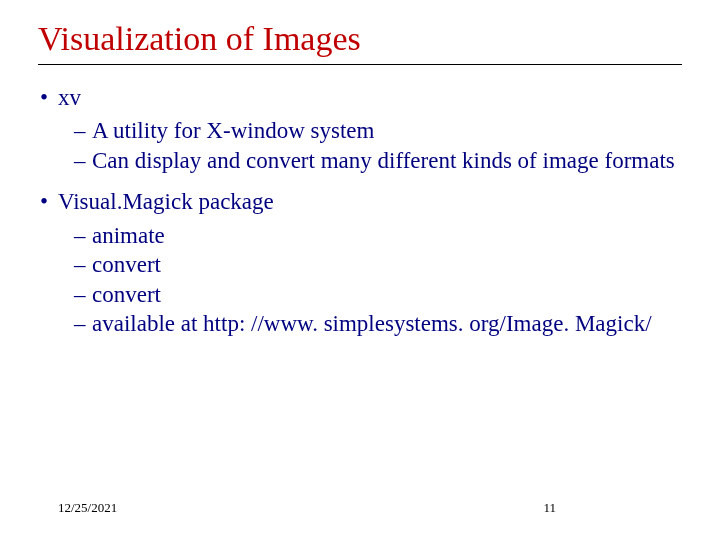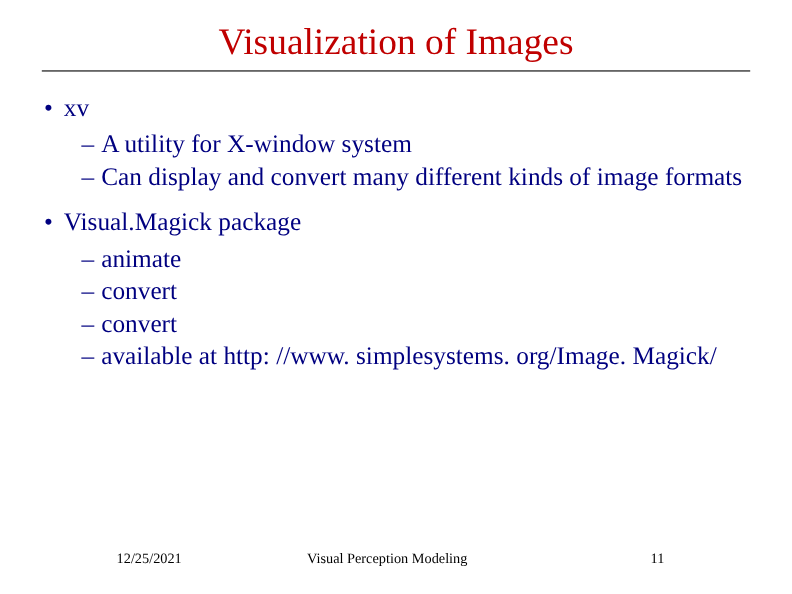--- a/index.html
+++ b/index.html
@@ -12,21 +12,20 @@
       height: 540px;
       font-family: "Times New Roman", Times, serif;
       background: #ffffff;
       color: #000080;
       position: relative;
       padding: 20px 38px 0 38px;
     }
     .title {
       color: #c00000;
       font-size: 34px;
-      text-align: center;
       font-weight: normal;
       margin-bottom: 6px;
     }
     .divider {
       border: none;
       border-top: 1px solid #000;
       margin: 0 0 18px 0;
     }
     .content {
       font-size: 23px;
@@ -69,21 +68,20 @@
       position: absolute;
       bottom: 24px;
       left: 0;
       width: 608px;
       display: flex;
       justify-content: space-between;
       padding: 0 52px 0 58px;
       font-size: 13px;
       color: #000;
       font-family: "Times New Roman", Times, serif;
-      margin-left: 48px;
     }
     .footer-center {
       position: absolute;
       left: 50%;
       transform: translateX(-50%);
     }
   </style>
 </head>
 <body>
 
@@ -127,15 +125,14 @@
     <div class="sub-item">
       <span class="sub-dash">–</span>
       <span class="sub-text">available at http: //www. simplesystems. org/Image. Magick/</span>
     </div>
   </div>
 
 </div>
 
 <div class="footer">
   <span>12/25/2021</span>
-  <span class="footer-center">Visual Perception Modeling</span>
   <span>11</span>
 </div>
 
 </body></html>

